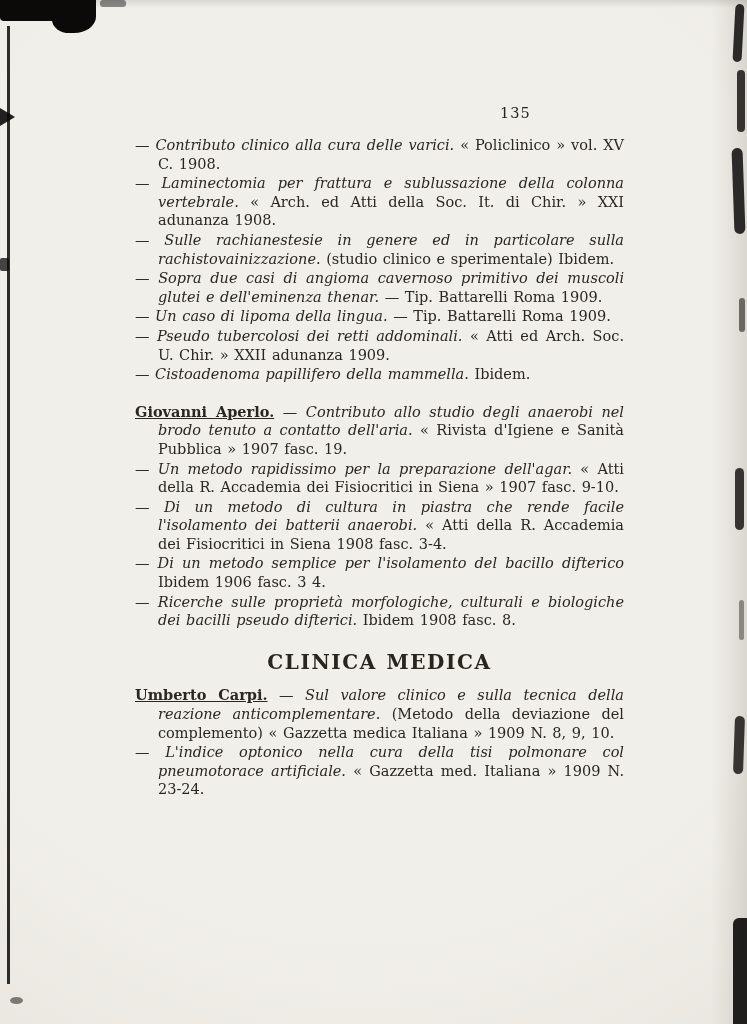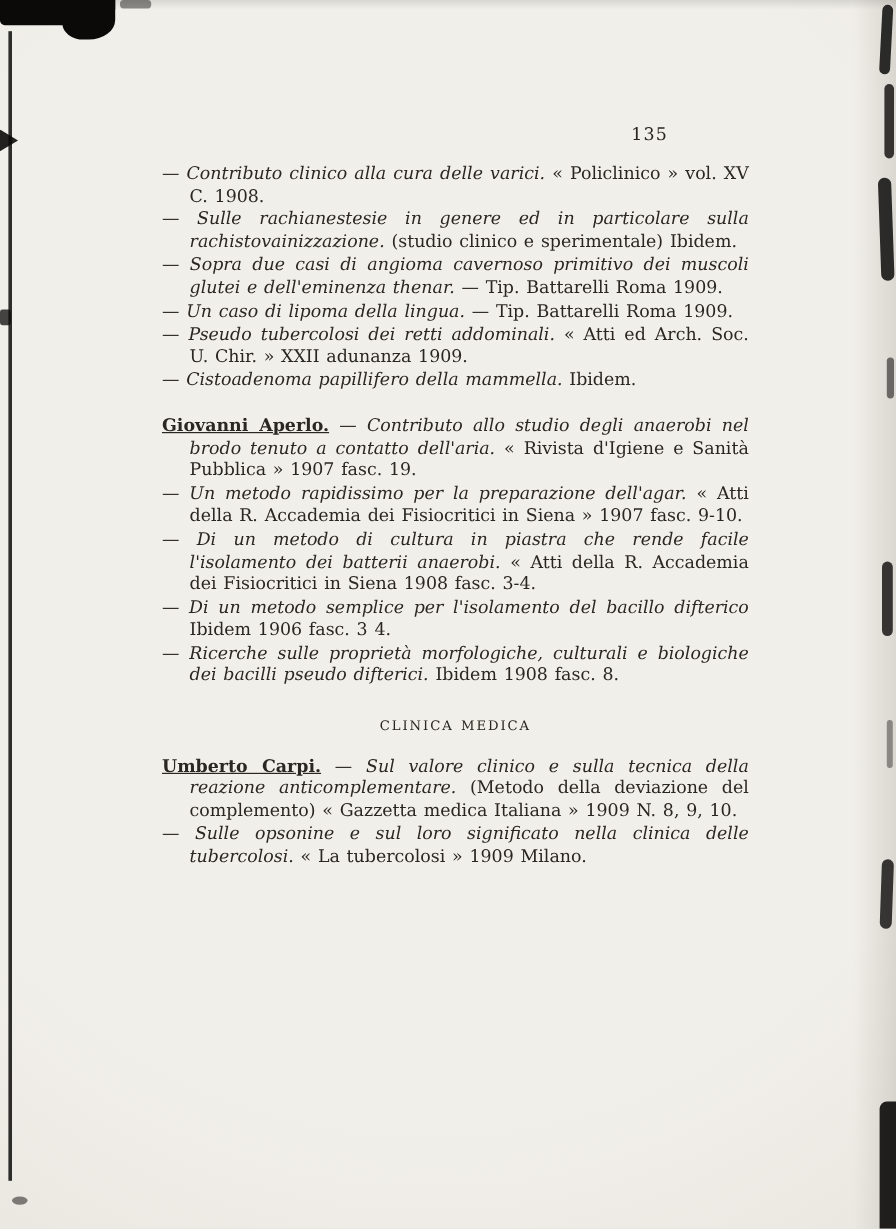--- a/index.html
+++ b/index.html
@@ -16,77 +16,78 @@
   }
   .right-shade {
     position: absolute; right: 0; top: 0; width: 36px; height: 100%;
     background: linear-gradient(to right, rgba(60,55,45,0), rgba(60,55,45,0.13));
   }
   .top-shade {
     position: absolute; left: 0; top: 0; width: 100%; height: 8px;
     background: linear-gradient(rgba(0,0,0,0.10), rgba(0,0,0,0));
   }
   .page-number {
-    position: absolute; left: 526px; top: 105px;
+    position: absolute; left: 500px; top: 105px;
     font-size: 14.5px; letter-spacing: 1px; color: #28251f;
   }
   .text-block {
     position: absolute; left: 135px; top: 136px; width: 489px;
     color: #2a2722;
     font-size: 14.5px; line-height: 18.6px;
     word-spacing: 1px;
   }
   .entry {
     margin: 0 0 1px 0;
     text-align: justify;
     padding-left: 23px;
     text-indent: -23px;
   }
   .entry-group + .entry-group { margin-top: 19px; }
   .section-heading {
     margin: 23px 0 15px 0;
     text-align: center;
-    font-size: 11px;
-    font-weight: normal;
+    font-size: 20px;
+    font-weight: bold;
     letter-spacing: 1.6px;
     color: #28251f;
   }
   .seg-italic { font-style: italic; }
   .seg-bold { font-weight: bold; text-decoration: underline; }
   .artifact { position: absolute; background: #0b0a09; }
 </style>
 </head>
 <body>
 
 <div class="paper"></div>
 <div class="right-shade"></div>
 <div class="top-shade"></div>
 
 <div class="page-number">135</div>
 
 <main class="text-block">
     <div class="entry-group">
       <p class="entry"><span class="seg-roman">— </span><span class="seg-italic">Contributo clinico alla cura delle varici.</span><span class="seg-roman"> « Policlinico » vol. XV C. 1908.</span></p>
+      <p class="entry"><span class="seg-roman">— </span><span class="seg-italic">Laminectomia per frattura e sublussazione della colonna vertebrale.</span><span class="seg-roman"> « Arch. ed Atti della Soc. It. di Chir. » XXI adunanza 1908.</span></p>
       <p class="entry"><span class="seg-roman">— </span><span class="seg-italic">Sulle rachianestesie in genere ed in particolare sulla rachistovainizzazione.</span><span class="seg-roman"> (studio clinico e sperimentale) Ibidem.</span></p>
       <p class="entry"><span class="seg-roman">— </span><span class="seg-italic">Sopra due casi di angioma cavernoso primitivo dei muscoli glutei e dell'eminenza thenar.</span><span class="seg-roman"> — Tip. Battarelli Roma 1909.</span></p>
       <p class="entry"><span class="seg-roman">— </span><span class="seg-italic">Un caso di lipoma della lingua.</span><span class="seg-roman"> — Tip. Battarelli Roma 1909.</span></p>
       <p class="entry"><span class="seg-roman">— </span><span class="seg-italic">Pseudo tubercolosi dei retti addominali.</span><span class="seg-roman"> « Atti ed Arch. Soc. U. Chir. » XXII adunanza 1909.</span></p>
       <p class="entry"><span class="seg-roman">— </span><span class="seg-italic">Cistoadenoma papillifero della mammella.</span><span class="seg-roman"> Ibidem.</span></p>
     </div>
     <div class="entry-group">
       <p class="entry"><span class="seg-bold">Giovanni Aperlo.</span><span class="seg-roman"> — </span><span class="seg-italic">Contributo allo studio degli anaerobi nel brodo tenuto a contatto dell'aria.</span><span class="seg-roman"> « Rivista d'Igiene e Sanità Pubblica » 1907 fasc. 19.</span></p>
       <p class="entry"><span class="seg-roman">— </span><span class="seg-italic">Un metodo rapidissimo per la preparazione dell'agar.</span><span class="seg-roman"> « Atti della R. Accademia dei Fisiocritici in Siena » 1907 fasc. 9-10.</span></p>
       <p class="entry"><span class="seg-roman">— </span><span class="seg-italic">Di un metodo di cultura in piastra che rende facile l'isolamento dei batterii anaerobi.</span><span class="seg-roman"> « Atti della R. Accademia dei Fisiocritici in Siena 1908 fasc. 3-4.</span></p>
       <p class="entry"><span class="seg-roman">— </span><span class="seg-italic">Di un metodo semplice per l'isolamento del bacillo difterico</span><span class="seg-roman"> Ibidem 1906 fasc. 3 4.</span></p>
       <p class="entry"><span class="seg-roman">— </span><span class="seg-italic">Ricerche sulle proprietà morfologiche, culturali e biologiche dei bacilli pseudo difterici.</span><span class="seg-roman"> Ibidem 1908 fasc. 8.</span></p>
     </div>
     <h2 class="section-heading">CLINICA MEDICA</h2>
     <div class="entry-group">
       <p class="entry"><span class="seg-bold">Umberto Carpi.</span><span class="seg-roman"> — </span><span class="seg-italic">Sul valore clinico e sulla tecnica della reazione anticomplementare.</span><span class="seg-roman"> (Metodo della deviazione del complemento) « Gazzetta medica Italiana » 1909 N. 8, 9, 10.</span></p>
-      <p class="entry"><span class="seg-roman">— </span><span class="seg-italic">Sulle opsonine e sul loro significato nella clinica delle tubercolosi.</span><span class="seg-roman"> « La tubercolosi » 1909 Milano.</span></p>
+      <p class="entry"><span class="seg-roman">— </span><span class="seg-italic">L'indice optonico nella cura della tisi polmonare col pneumotorace artificiale.</span><span class="seg-roman"> « Gazzetta med. Italiana » 1909 N. 23-24.</span></p>
     </div>
   </main>
 
 <div class="artifact" style="left:0;top:0;width:96px;height:21px;border-radius:0 0 14px 4px;"></div>
 <div class="artifact" style="left:52px;top:0;width:44px;height:33px;border-radius:0 0 50% 40%;"></div>
 <div class="artifact" style="left:100px;top:0;width:26px;height:7px;opacity:.45;border-radius:3px;"></div>
 <div class="artifact" style="left:7px;top:26px;width:2.5px;height:958px;opacity:.85;"></div>
 <div class="artifact" style="left:0;top:108px;width:15px;height:18px;clip-path:polygon(0 0,100% 50%,0 100%);opacity:.9;"></div>
 <div class="artifact" style="left:0;top:258px;width:9px;height:13px;opacity:.75;border-radius:2px;"></div>
 <div class="artifact" style="left:734px;top:4px;width:9px;height:58px;border-radius:5px;opacity:.85;transform:rotate(3deg);"></div>

